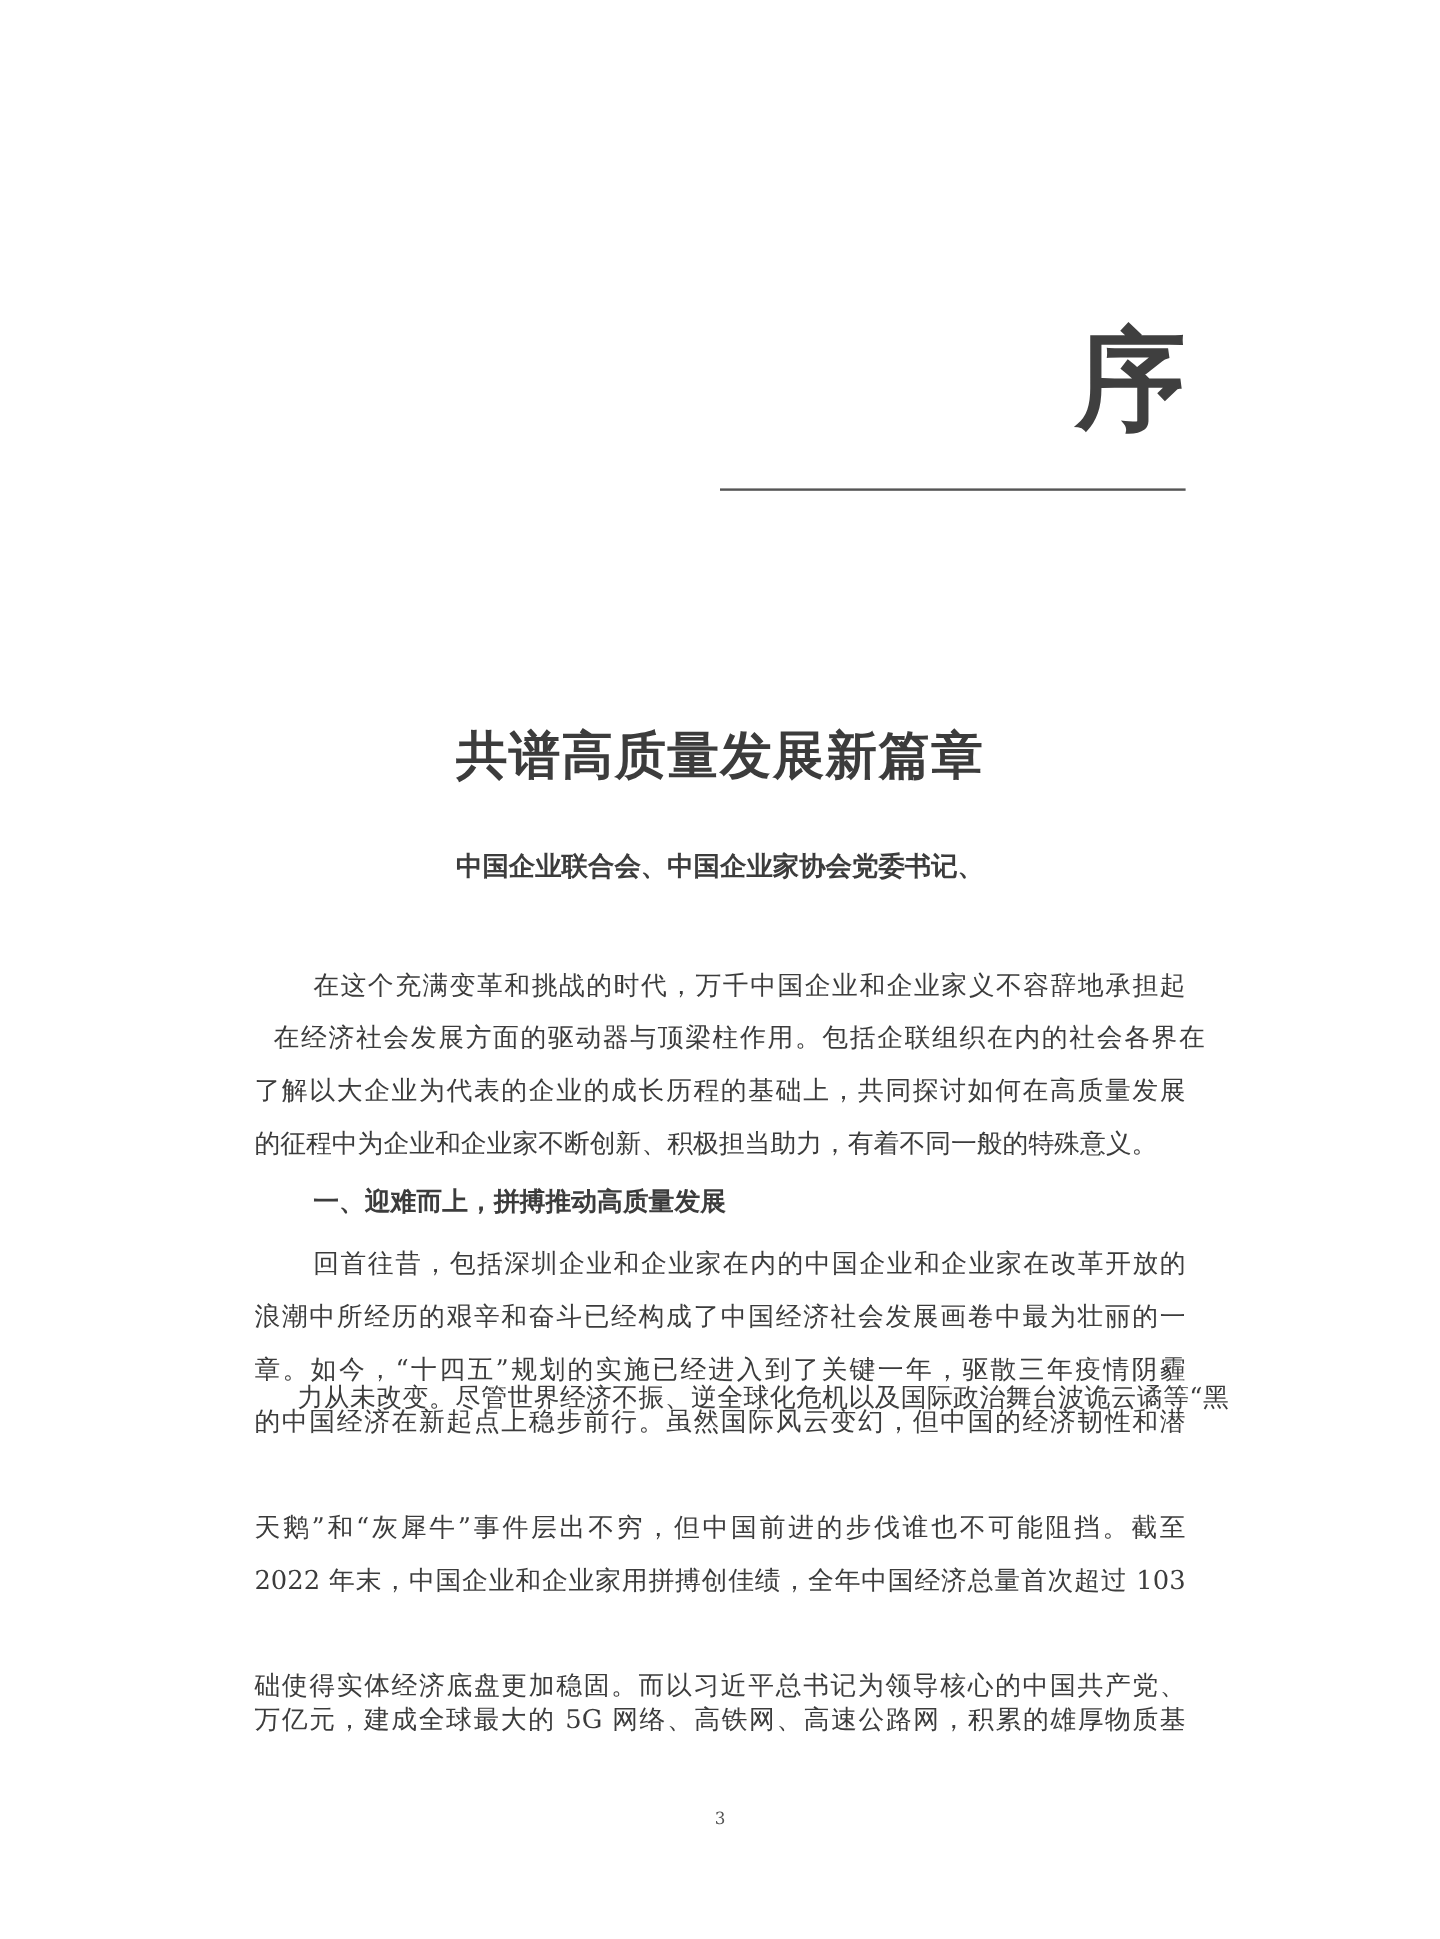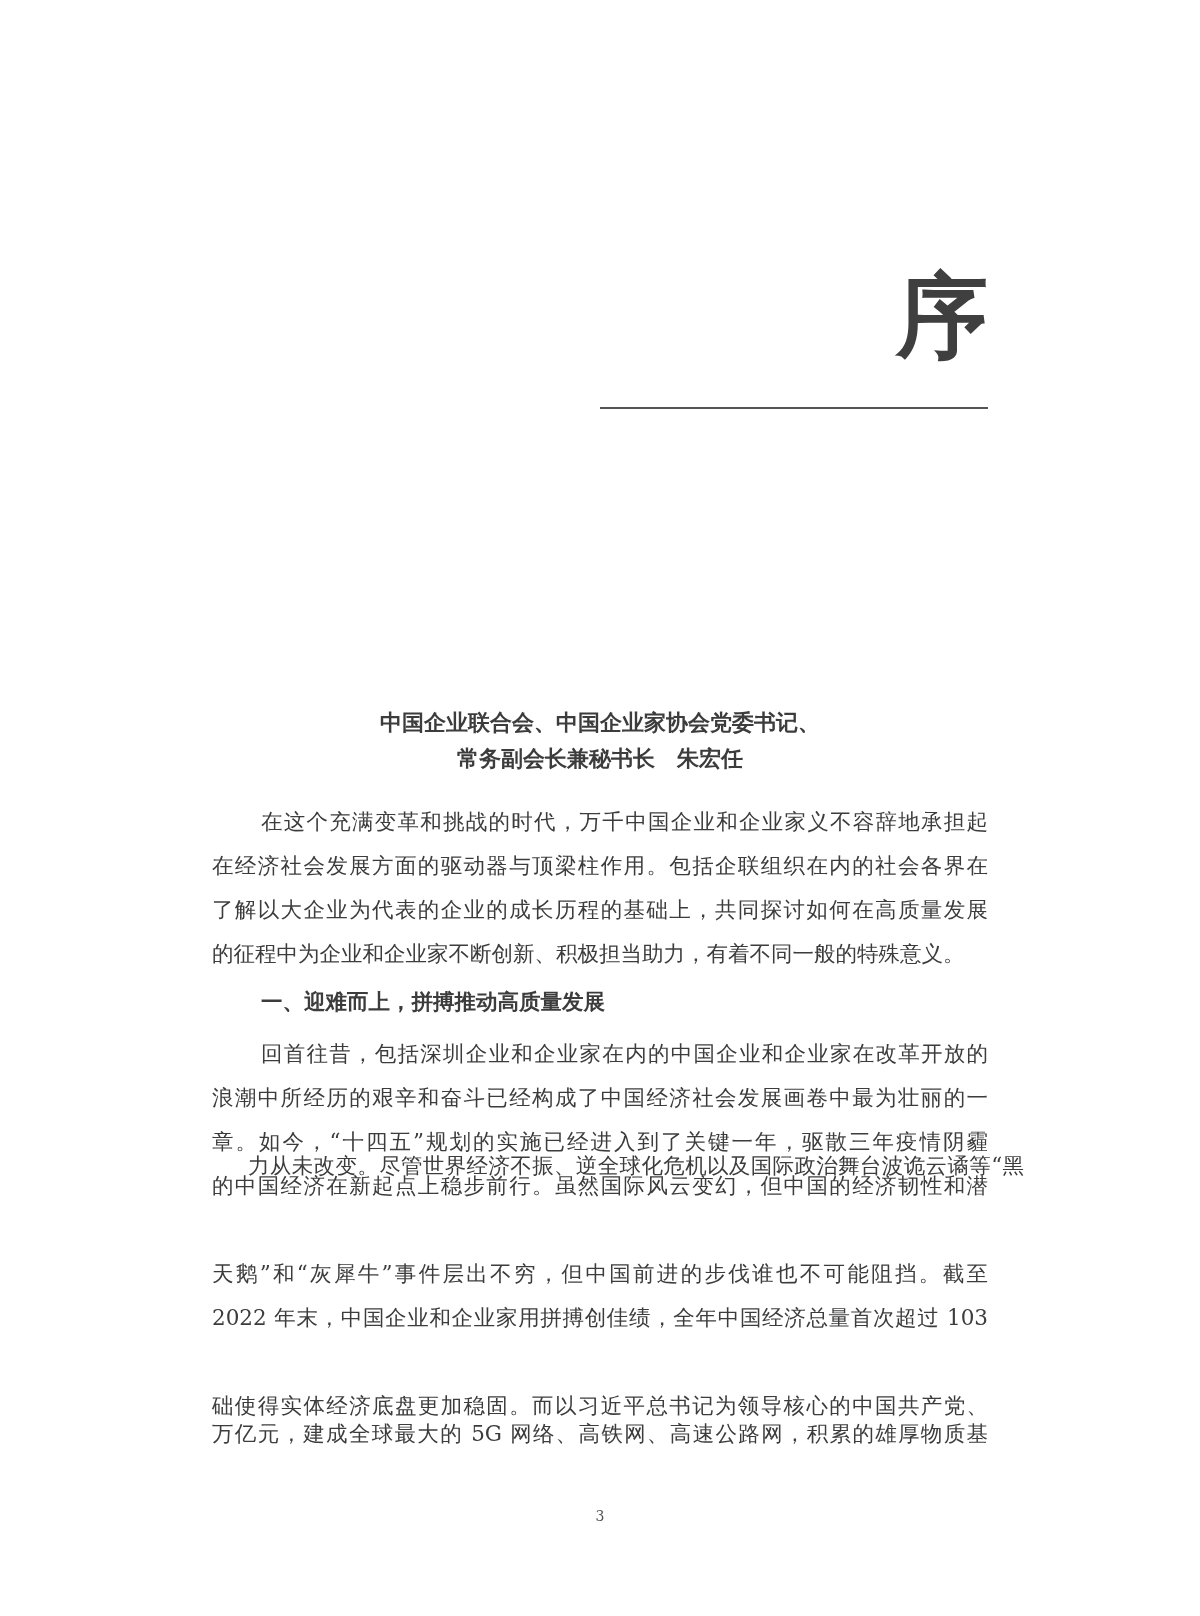--- a/index.html
+++ b/index.html
@@ -20,27 +20,27 @@
   .heading { font-weight:bold; font-family:"DejaVu Serif", serif; }
   .page-number { position:absolute; left:0; width:1200px; top:1508px; text-align:center; font-family:"DejaVu Serif", serif; font-size:14px; color:#555; }
 </style>
 </head>
 <body>
 
 <div class="page">
   <div class="chapter-mark">序</div>
   <div class="chapter-rule"></div>
 
+  <div class="title l2">共谱高质量发展新篇章</div>
 
   <div class="byline l1">中国企业联合会、中国企业家协会党委书记、</div>
-  <div class="byline l2">常务副会长兼秘书长　朱宏任</div>
 
   <div class="body" id="body" style="top:0;">
       <div class="line indent" style="top: 800px;">在这个充满变革和挑战的时代，万千中国企业和企业家义不容辞地承担起</div>
-      <div class="line" style="top: 844px;">在经济社会发展方面的驱动器与顶梁柱作用。包括企联组织在内的社会各界在</div>
+      <div class="line" style="top: 844px; margin-left: 16px;">在经济社会发展方面的驱动器与顶梁柱作用。包括企联组织在内的社会各界在</div>
       <div class="line" style="top: 888px;">了解以大企业为代表的企业的成长历程的基础上，共同探讨如何在高质量发展</div>
       <div class="line last" style="top: 932px;">的征程中为企业和企业家不断创新、积极担当助力，有着不同一般的特殊意义。</div>
       <div class="line indent heading last" style="top: 980px;">一、迎难而上，拼搏推动高质量发展</div>
       <div class="line indent" style="top: 1032px;">回首往昔，包括深圳企业和企业家在内的中国企业和企业家在改革开放的</div>
       <div class="line" style="top: 1076px;">浪潮中所经历的艰辛和奋斗已经构成了中国经济社会发展画卷中最为壮丽的一</div>
       <div class="line" style="top: 1120px;">章。如今，“十四五”规划的实施已经进入到了关键一年，驱散三年疫情阴霾</div>
       <div class="line" style="top: 1164px;">的中国经济在新起点上稳步前行。虽然国际风云变幻，但中国的经济韧性和潜</div>
       <div class="line" style="top: 1144px; margin-left: 36px;">力从未改变。尽管世界经济不振、逆全球化危机以及国际政治舞台波诡云谲等“黑</div>
       <div class="line" style="top: 1252px;">天鹅”和“灰犀牛”事件层出不穷，但中国前进的步伐谁也不可能阻挡。截至</div>
       <div class="line" style="top: 1296px;">2022 年末，中国企业和企业家用拼搏创佳绩，全年中国经济总量首次超过 103</div>

